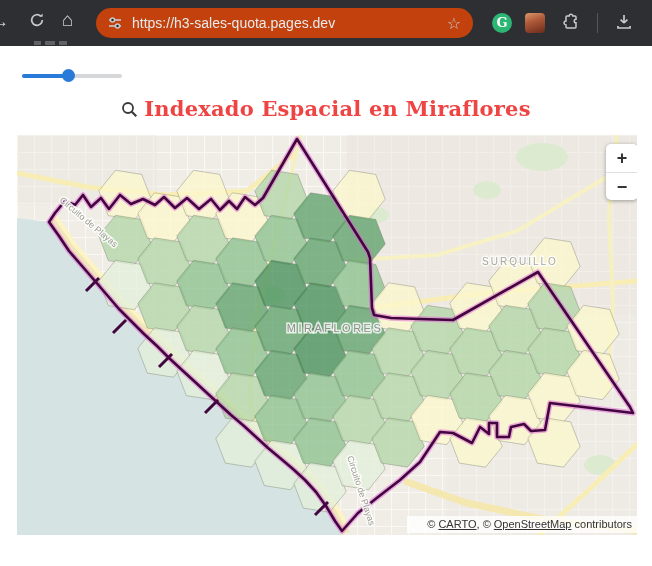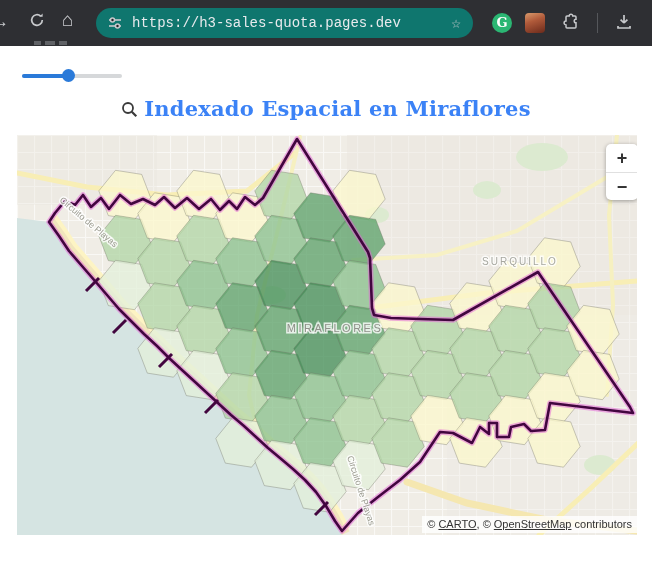--- a/index.html
+++ b/index.html
@@ -2,49 +2,49 @@
 <html><head>
 <meta charset="utf-8">
 <style>
   html,body{margin:0;padding:0;background:#fff;}
   body{width:652px;height:566px;position:relative;overflow:hidden;
        font-family:"Liberation Sans",sans-serif;}
   
   .chrome{position:absolute;left:0;top:0;width:652px;height:46px;background:#2e2f33;}
   .chrome .navicon{position:absolute;top:12px;color:#c8cacd;font-size:17px;line-height:20px;}
   .url-pill{position:absolute;left:96px;top:8px;width:377px;height:30px;border-radius:15px;
-            background:#0f766e;display:flex;align-items:center;font-family:Liberation Mono, monospace;}
+            background:#c2410c;display:flex;align-items:center;}
   .url-text{color:#e8eaed;font-size:14px;margin-left:10px;white-space:nowrap;overflow:hidden;flex:1;}
   .pill-star{color:#c8cacd;font-size:16px;margin-right:12px;}
   .ext-avatar{position:absolute;top:13px;width:20px;height:20px;border-radius:4px;
     background:linear-gradient(160deg,#d99a6c 0%,#b05a3a 40%,#6b2a1b 100%);}
   .gicon{position:absolute;top:13px;width:20px;height:20px;border-radius:50%;background:#2bb673;
     color:#fff;font-size:13px;font-weight:bold;text-align:center;line-height:20px;
     font-family:"DejaVu Serif",serif;}
   .vsep{position:absolute;top:13px;width:1px;height:20px;background:#55575b;}
   .frag{position:absolute;background:#8a8c90;opacity:.55;}
   
   .slider-row{position:absolute;left:22px;top:66px;height:18px;display:flex;align-items:center;}
   .slider{position:relative;width:100px;height:14px;}
   .slider .track{position:absolute;left:0;top:6px;width:100px;height:4px;border-radius:2px;background:#d6d8da;}
   .slider .fill{position:absolute;left:0;top:6px;width:46px;height:4px;border-radius:2px;background:#2a7ad9;}
   .slider .thumb{position:absolute;left:40px;top:1px;width:13px;height:13px;border-radius:50%;background:#2a7ad9;}
   .slider-label{margin-left:26px;font-size:15px;color:#1c1c1c;}
   .page-title{position:absolute;left:0;top:96px;width:652px;text-align:center;
-    font-family:"DejaVu Serif",serif;font-weight:bold;font-size:21px;color:#3b82f6;letter-spacing:.2px;}
+    font-family:"DejaVu Serif",serif;font-weight:bold;font-size:21px;color:#ef4444;letter-spacing:.2px;}
   .page-title svg{vertical-align:-2px;margin-right:6px;}
   
   .map{position:absolute;left:17px;top:135px;width:620px;height:400px;overflow:hidden;background:#f2efe8;}
   .map svg{position:absolute;left:0;top:0;}
   .zoomctl{position:absolute;left:589px;top:9px;width:32px;height:56px;background:#fff;border-radius:5px;
     box-shadow:0 1px 4px rgba(0,0,0,.35);z-index:5;}
   .zoomctl .zb{width:32px;height:28px;text-align:center;font-size:18px;font-weight:bold;color:#333;
     line-height:28px;cursor:pointer;}
   .zoomctl .zdiv{height:1px;background:#e0e0e0;margin:0;}
-  .attrib{position:absolute;right:0;bottom:2px;background:rgba(255,255,255,.8);padding:2px 5px 3px 5px;
+  .attrib{position:absolute;right:0;bottom:2px;background:rgba(255,255,255,.8);padding:2px 5px 3px 20px;
     font-size:11px;color:#333;z-index:5;white-space:nowrap;}
   .attrib .lnk{text-decoration:underline;color:#333;}
 </style>
 </head>
 <body>
 
 <div class="chrome">
   <span class="navicon" style="left:-8px;">→</span>
   <span class="navicon" style="left:28px;top:11px;">
     <svg width="18" height="18" viewBox="0 0 18 18">

